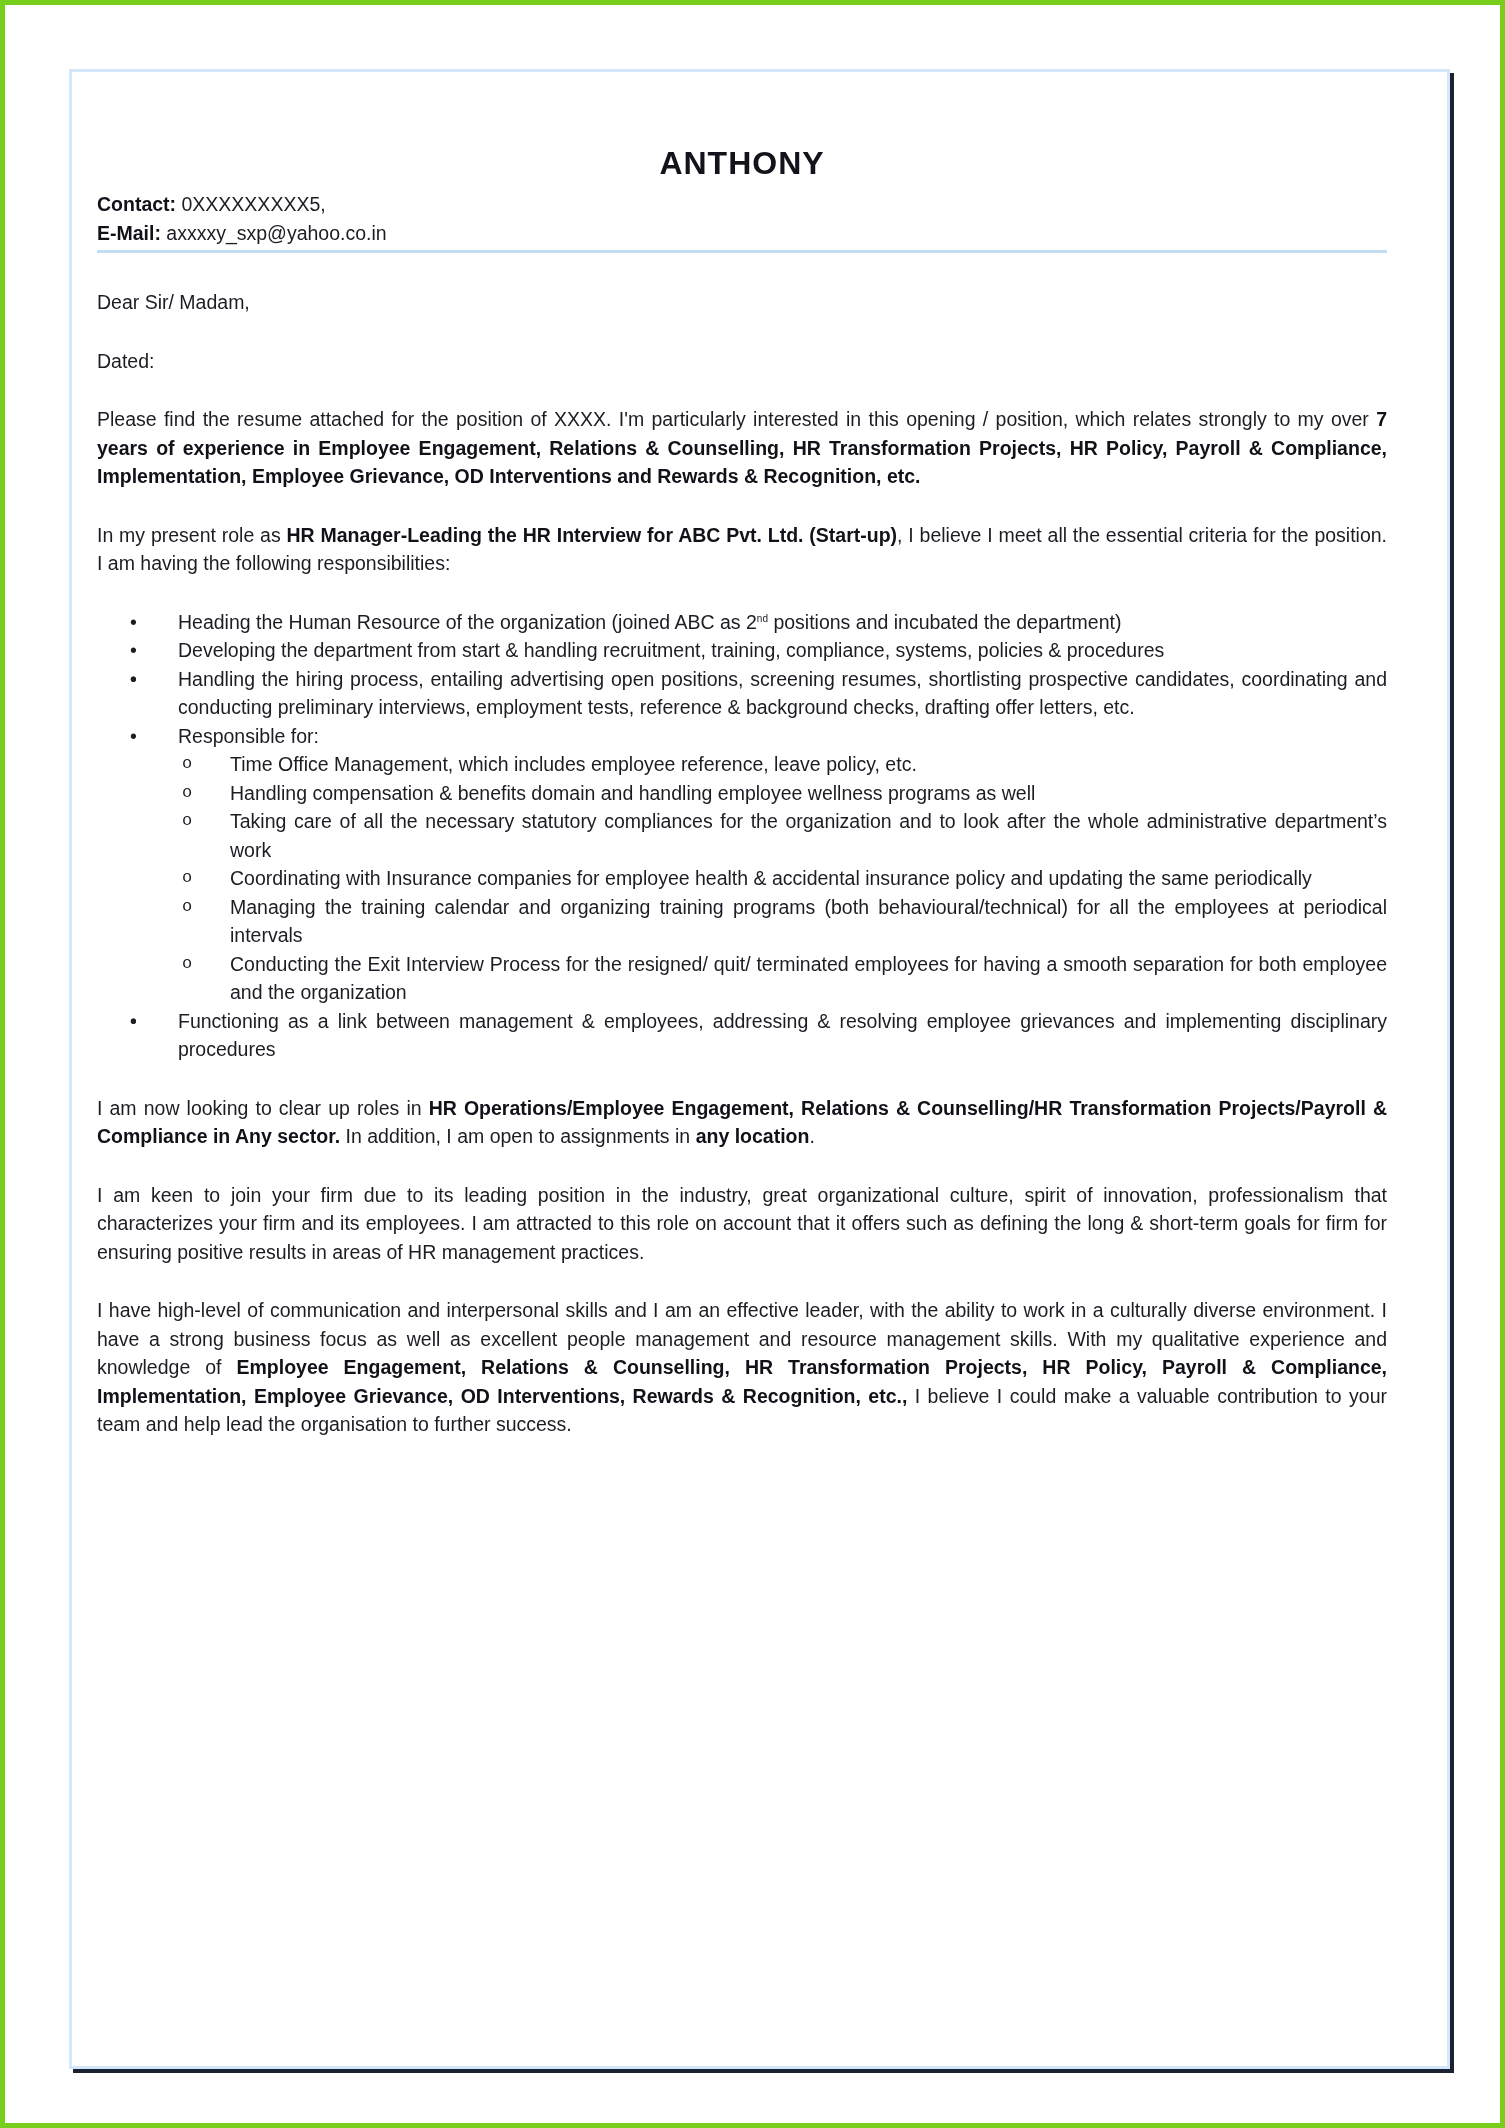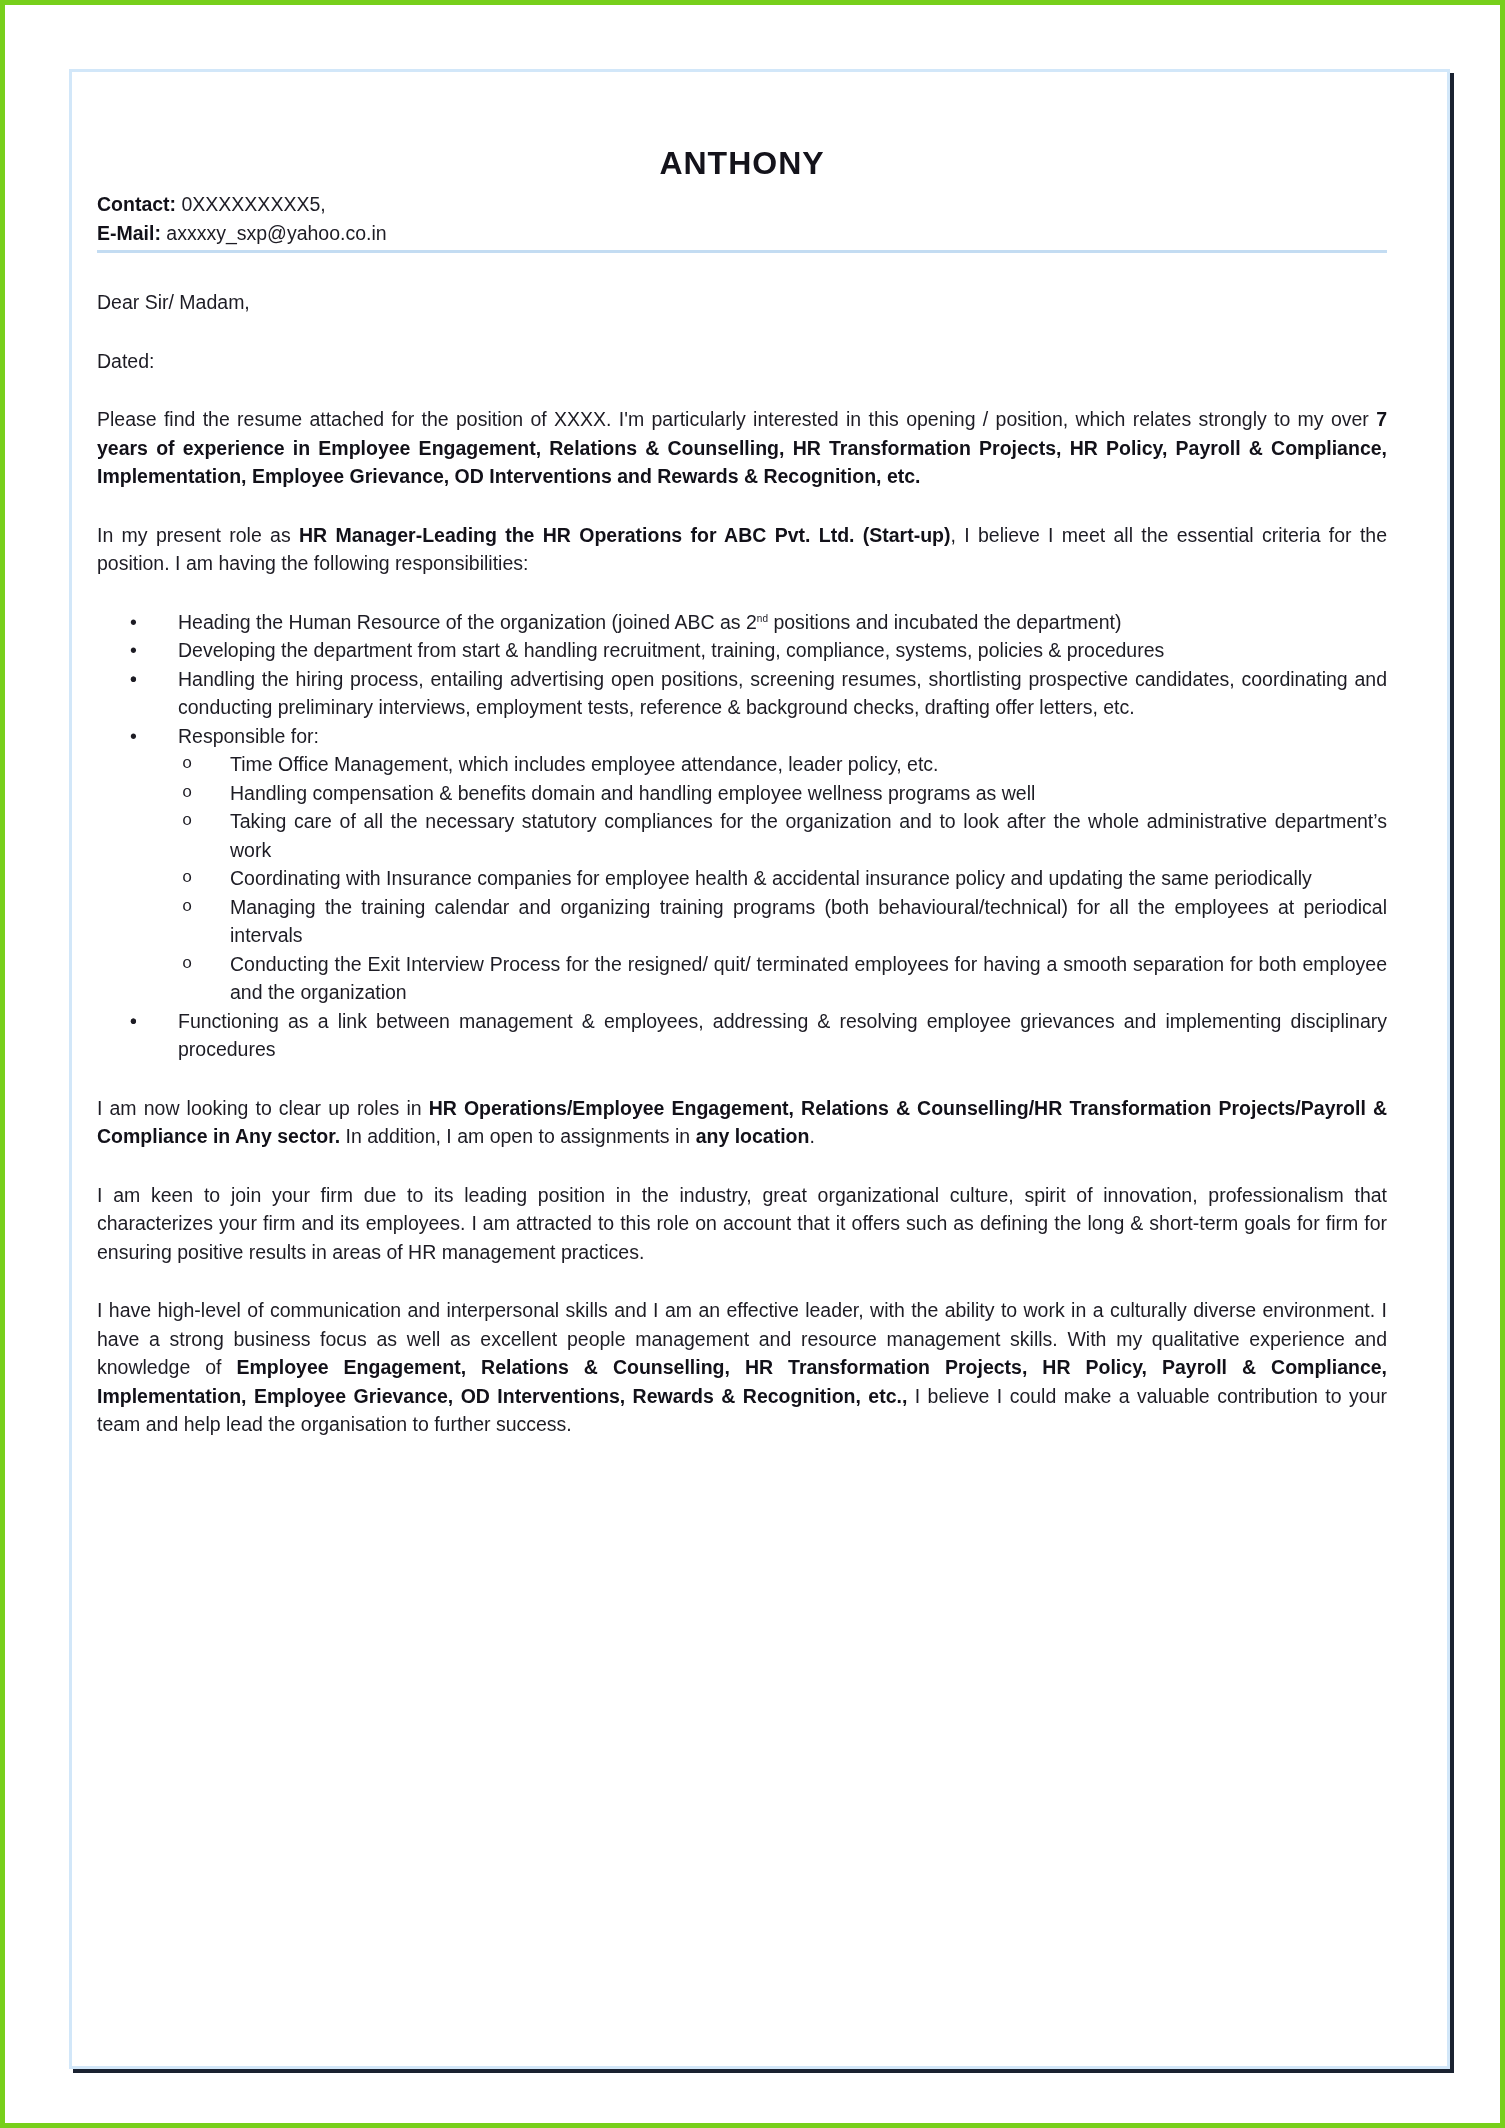--- a/index.html
+++ b/index.html
@@ -48,28 +48,28 @@
     <header>
       <h1 class="title">ANTHONY</h1>
       <div class="contact-line"><span class="b">Contact:</span><span> 0XXXXXXXXX5,</span></div>
       <div class="contact-line"><span class="b">E-Mail:</span><span> axxxxy_sxp@yahoo.co.in</span></div>
       <div class="rule"></div>
     </header>
     <main class="doc-body">
         <div class="block para"><span>Dear Sir/ Madam,</span></div>
         <div class="block para"><span>Dated:</span></div>
         <div class="block para j"><span>Please find the resume attached for the position of XXXX. I'm particularly interested in this opening / position, which relates strongly to my over </span><span class="b">7 years of experience in Employee Engagement, Relations &amp; Counselling, HR Transformation Projects, HR Policy, Payroll &amp; Compliance, Implementation, Employee Grievance, OD Interventions and Rewards &amp; Recognition, etc.</span></div>
-        <div class="block para j"><span>In my present role as </span><span class="b">HR Manager-Leading the HR Operations for ABC Pvt. Ltd. (Start-up)</span><span>, I believe I meet all the essential criteria for the position. I am having the following responsibilities:</span></div>
+        <div class="block para j"><span>In my present role as </span><span class="b">HR Manager-Leading the HR Interview for ABC Pvt. Ltd. (Start-up)</span><span>, I believe I meet all the essential criteria for the position. I am having the following responsibilities:</span></div>
         <div class="block ul">
           <div class="li"><span class="marker">•</span><span>Heading the Human Resource of the organization (joined ABC as 2</span><sup>nd</sup><span> positions and incubated the department)</span></div>
           <div class="li"><span class="marker">•</span><span>Developing the department from start &amp; handling recruitment, training, compliance, systems, policies &amp; procedures</span></div>
           <div class="li"><span class="marker">•</span></div>
           <div class="li"><span class="marker">•</span><span>Handling the hiring process, entailing advertising open positions, screening resumes, shortlisting prospective candidates, coordinating and conducting preliminary interviews, employment tests, reference &amp; background checks, drafting offer letters, etc.</span></div>
           <div class="li"><span class="marker">•</span><span>Responsible for:</span></div>
-          <div class="li sub"><span class="marker">o</span><span>Time Office Management, which includes employee attendance, leader policy, etc.</span></div>
+          <div class="li sub"><span class="marker">o</span><span>Time Office Management, which includes employee reference, leave policy, etc.</span></div>
           <div class="li sub"><span class="marker">o</span><span>Handling compensation &amp; benefits domain and handling employee wellness programs as well</span></div>
           <div class="li sub"><span class="marker">o</span><span>Taking care of all the necessary statutory compliances for the organization and to look after the whole administrative department’s work</span></div>
           <div class="li sub"><span class="marker">o</span><span>Coordinating with Insurance companies for employee health &amp; accidental insurance policy and updating the same periodically</span></div>
           <div class="li sub"><span class="marker">o</span><span>Managing the training calendar and organizing training programs (both behavioural/technical) for all the employees at periodical intervals</span></div>
           <div class="li sub"><span class="marker">o</span><span>Conducting the Exit Interview Process for the resigned/ quit/ terminated employees for having a smooth separation for both employee and the organization</span></div>
           <div class="li"><span class="marker">•</span></div>
           <div class="li"><span class="marker">•</span><span>Functioning as a link between management &amp; employees, addressing &amp; resolving employee grievances and implementing disciplinary procedures</span></div>
         </div>
         <div class="block para j"><span>I am now looking to clear up roles in </span><span class="b">HR Operations/Employee Engagement, Relations &amp; Counselling/HR Transformation Projects/Payroll &amp; Compliance in Any sector.</span><span> In addition, I am open to assignments in </span><span class="b">any location</span><span>.</span></div>
         <div class="block para j"><span>I am keen to join your firm due to its leading position in the industry, great organizational culture, spirit of innovation, professionalism that characterizes your firm and its employees. I am attracted to this role on account that it offers such as defining the long &amp; short-term goals for firm for ensuring positive results in areas of HR management practices.</span></div>

